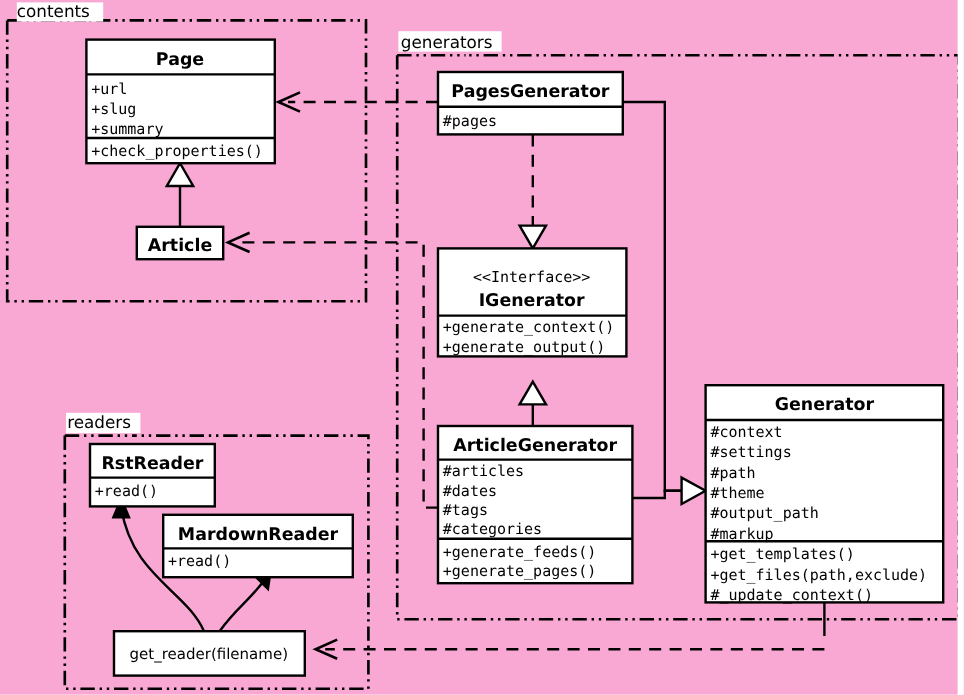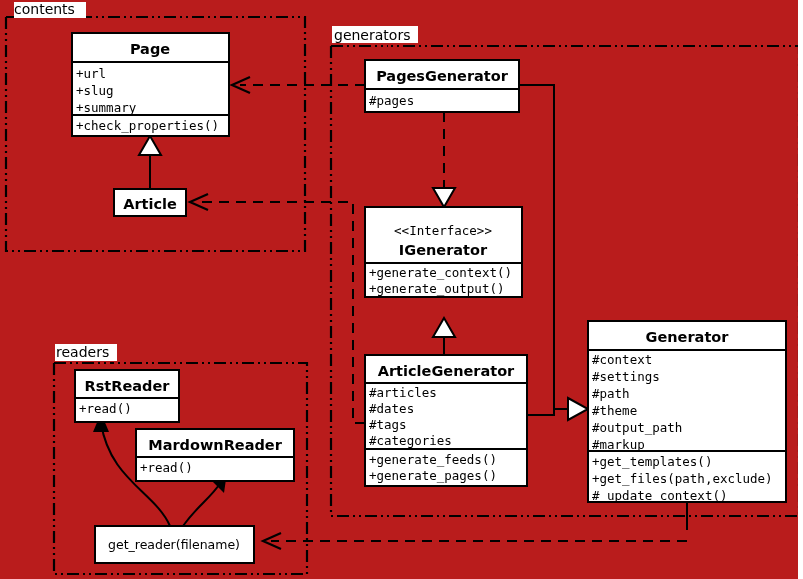--- a/index.html
+++ b/index.html
@@ -4,21 +4,21 @@
 <style>
   html, body {
     margin: 0;
     padding: 0;
     background: #ffffff;
   }
   #diagram-root {
     position: relative;
     width: 798px;
     height: 579px;
-    background: #b91c1c;
+    background: #f9a8d4;
     font-family: "DejaVu Sans", sans-serif;
     overflow: hidden;
   }
   svg.canvas {
     position: absolute;
     top: 0;
     left: 0;
     width: 803px;
     height: 579px;
   }

